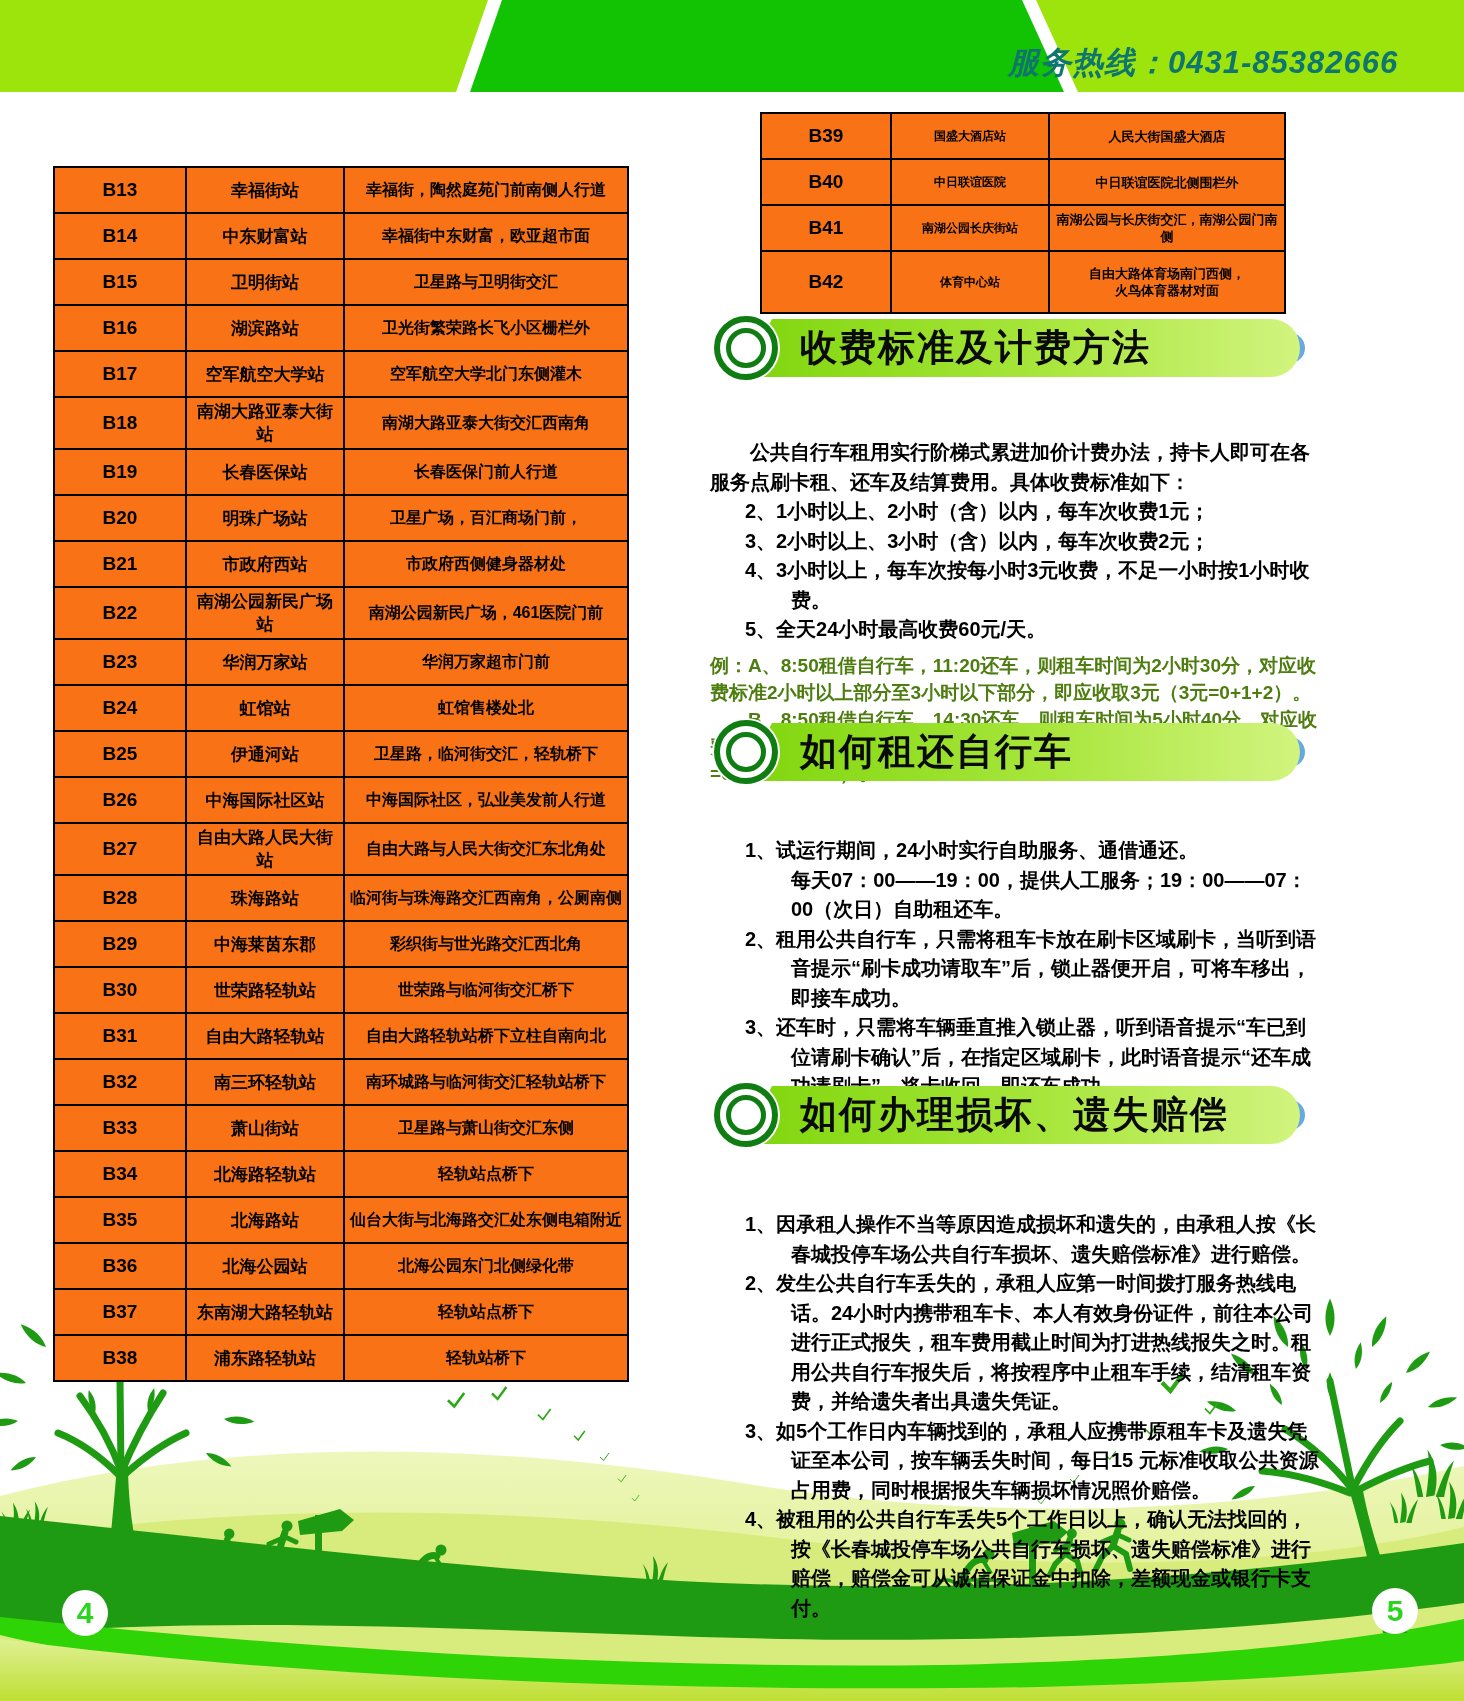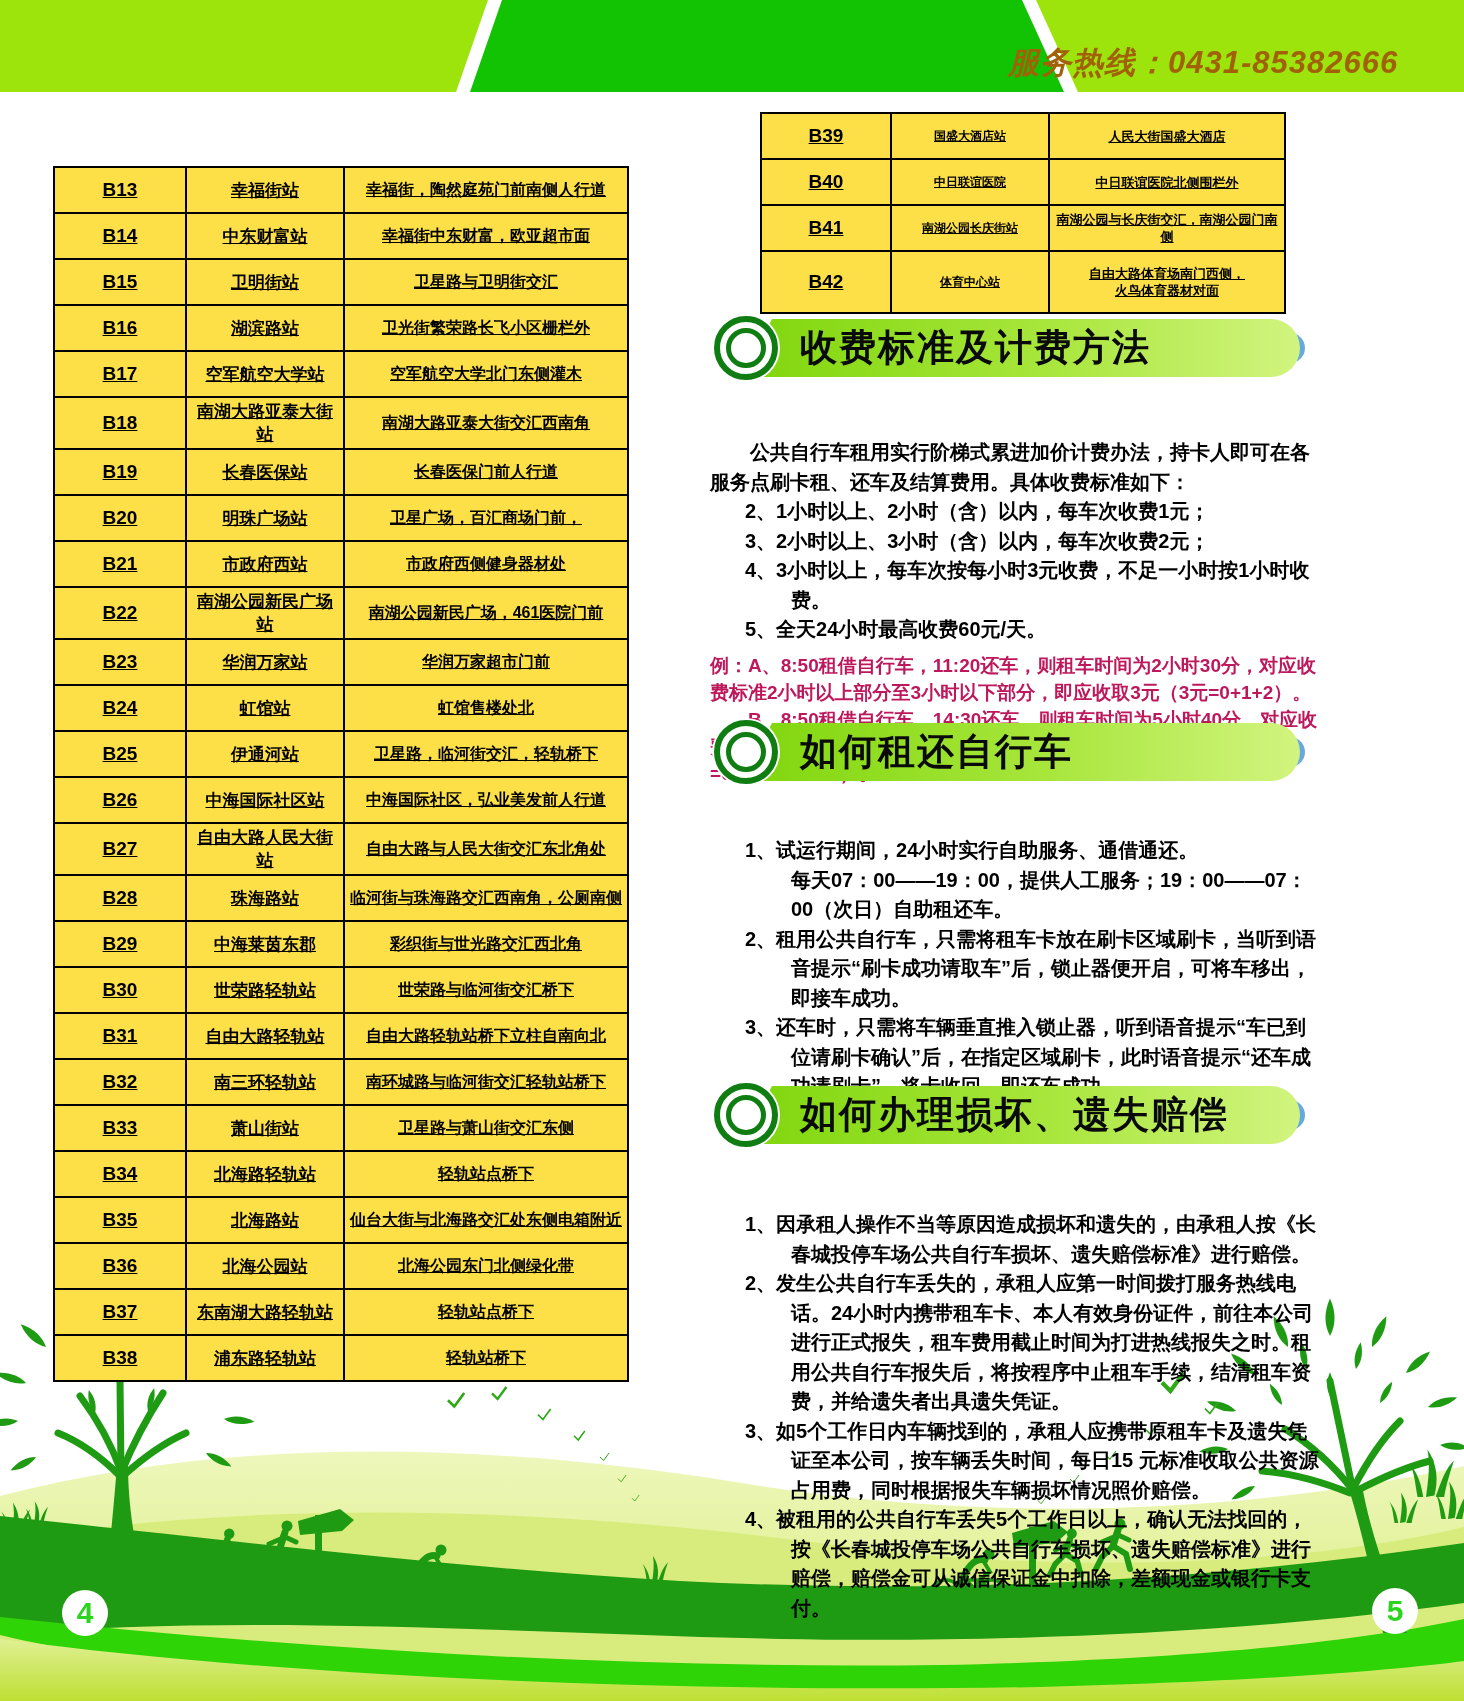--- a/index.html
+++ b/index.html
@@ -2,25 +2,25 @@
 <html><head>
 <meta charset="utf-8">
 <style>
   html,body{margin:0;padding:0;background:#ffffff;}
   .page{position:relative;width:1464px;height:1701px;background:#fff;overflow:hidden;
         font-family:"Liberation Sans","DejaVu Sans",sans-serif;color:#000;}
   .abs{position:absolute;}
 
   
   .header-svg{left:0;top:0;}
-  .hotline{left:1008px;top:42px;width:450px;color:#a16207;font-size:31px;font-weight:bold;
+  .hotline{left:1008px;top:42px;width:450px;color:#0f766e;font-size:31px;font-weight:bold;
            font-style:italic;letter-spacing:1px;white-space:nowrap;z-index:2;}
 
   
-  .sta-table{border-collapse:collapse;table-layout:fixed;background:#fde047;z-index:2;text-decoration:underline;}
+  .sta-table{border-collapse:collapse;table-layout:fixed;background:#f97316;z-index:2;}
   .sta-table td{border:2px solid #000;text-align:center;vertical-align:middle;
                 font-weight:bold;padding:2px 4px;overflow:hidden;}
   .t-left{left:53px;top:166px;width:574px;}
   .t-left td{height:40px;}
   .t-right{left:760px;top:112px;width:524px;}
   .t-right td{height:40px;}
   .t-right tr:last-child td{height:56px;}
   .c-code{font-weight:normal;font-size:19px;}
   .c-name{font-size:17px;}
   .t-left .c-loc{font-size:16px;border-radius:17px;}
@@ -32,21 +32,21 @@
   .pill{left:742px;width:566px;height:58px;z-index:2;}
   .pill-title{position:absolute;left:58px;top:0;height:58px;line-height:58px;
               font-family:"Liberation Serif","DejaVu Serif",serif;font-weight:bold;
               font-size:37px;color:#0a0a0a;letter-spacing:2px;white-space:nowrap;}
 
   
   .block{width:612px;left:710px;font-size:20px;line-height:29.5px;font-weight:bold;z-index:2;margin-top:36px;}
   .block p{margin:0;}
   .intro{text-indent:40px;}
   .n-item{padding-left:81px;text-indent:-46px;white-space:pre-line;}
-  .examples{color:#be185d;font-size:19px;line-height:27px;margin-top:7px;font-weight:bold;}
+  .examples{color:#4d7c0f;font-size:19px;line-height:27px;margin-top:7px;font-weight:bold;}
   .examples p{margin:0;}
 
   
   .badge{width:46px;height:46px;border-radius:50%;background:#fff;color:#2bd41f;
          font-size:30px;font-weight:bold;text-align:center;line-height:46px;z-index:4;}
   .badge4{left:62px;top:1590px;}
   .badge5{left:1372px;top:1588px;}
 
   .landscape{left:0;top:1281px;z-index:1;pointer-events:none;}
 </style>

